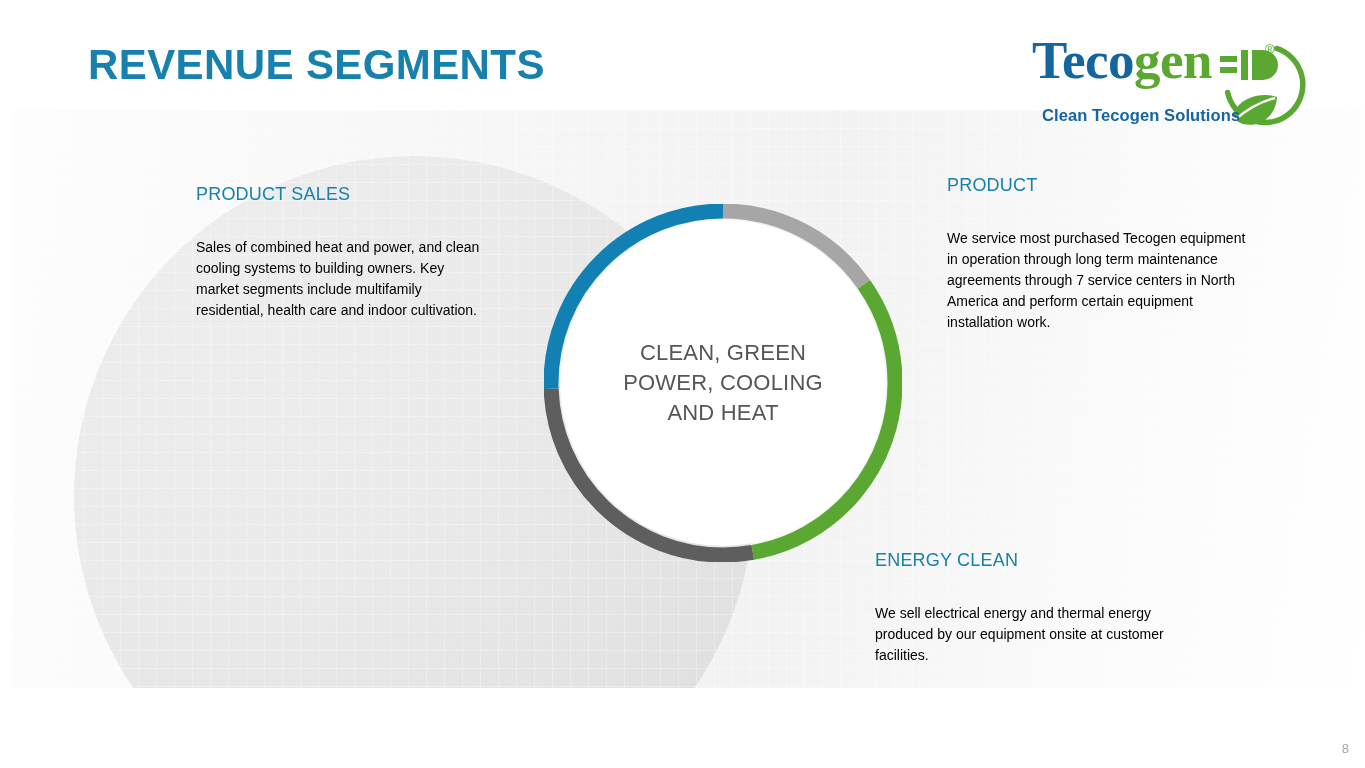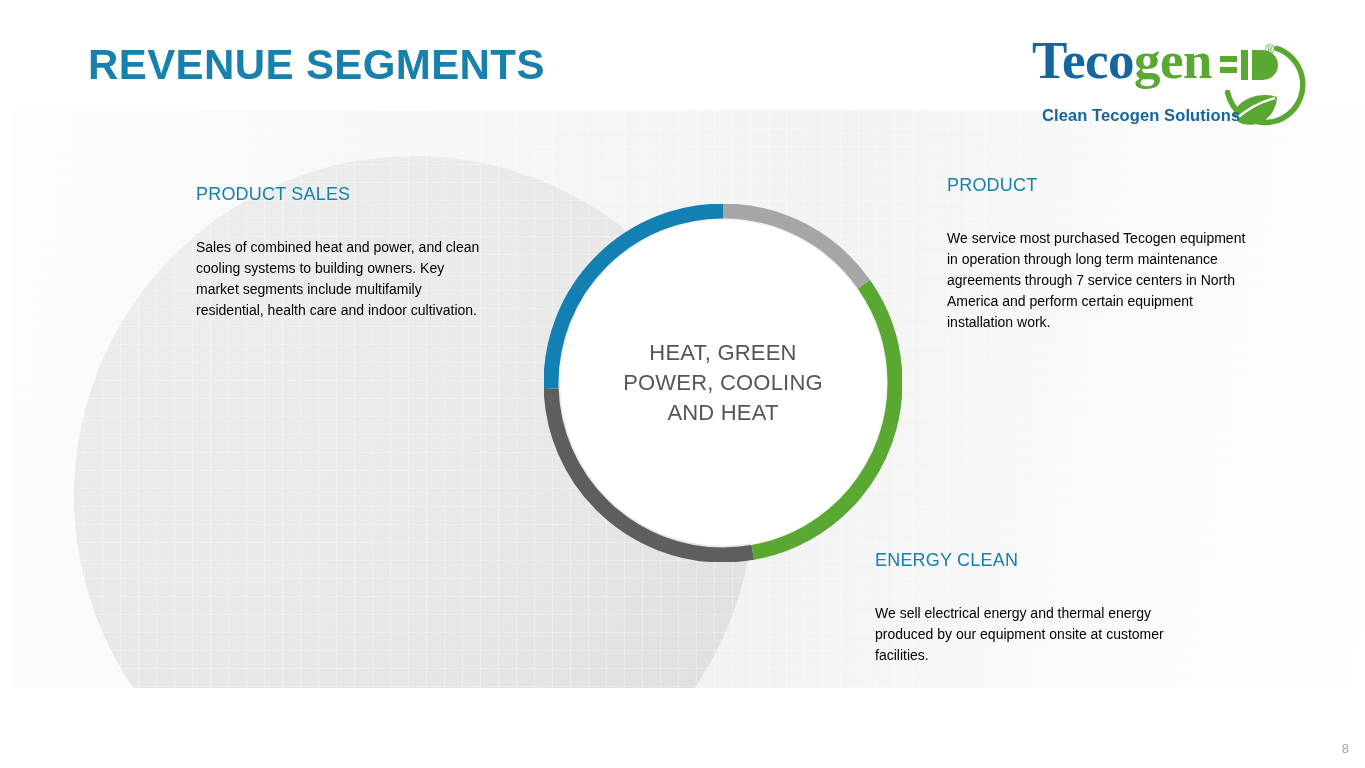--- a/index.html
+++ b/index.html
@@ -238,21 +238,21 @@
 
       <g transform="rotate(-90 179 179)">
         <circle cx="179" cy="179" r="172" fill="none" stroke="#a6a6a6" stroke-width="15" stroke-dasharray="165.1 915.6" stroke-dashoffset="0"></circle>
         <circle cx="179" cy="179" r="172" fill="none" stroke="#5aa832" stroke-width="15" stroke-dasharray="345.1 735.6" stroke-dashoffset="-165.1"></circle>
         <circle cx="179" cy="179" r="172" fill="none" stroke="#5e5e5e" stroke-width="15" stroke-dasharray="294.2 786.5" stroke-dashoffset="-510.2"></circle>
         <circle cx="179" cy="179" r="172" fill="none" stroke="#1380b4" stroke-width="15" stroke-dasharray="276.2 804.5" stroke-dashoffset="-804.4"></circle>
       </g>
     </svg>
     <div class="donut-hole"></div>
     <div class="donut-center-text">
-      <span>HEAT, GREEN</span>
+      <span>CLEAN, GREEN</span>
       <span>POWER, COOLING</span>
       <span>AND HEAT</span>
     </div>
   </div>
 
   <div class="seg-head" id="head-product">PRODUCT SALES</div>
   <div class="seg-body" id="body-product">Sales of combined heat and power, and clean cooling systems to building owners. Key market segments include multifamily residential, health care and indoor cultivation.</div>
 
   <div class="seg-head" id="head-services">PRODUCT</div>
   <div class="seg-body" id="body-services">We service most purchased Tecogen equipment in operation through long term maintenance agreements through 7 service centers in North America and perform certain equipment installation work.</div>

